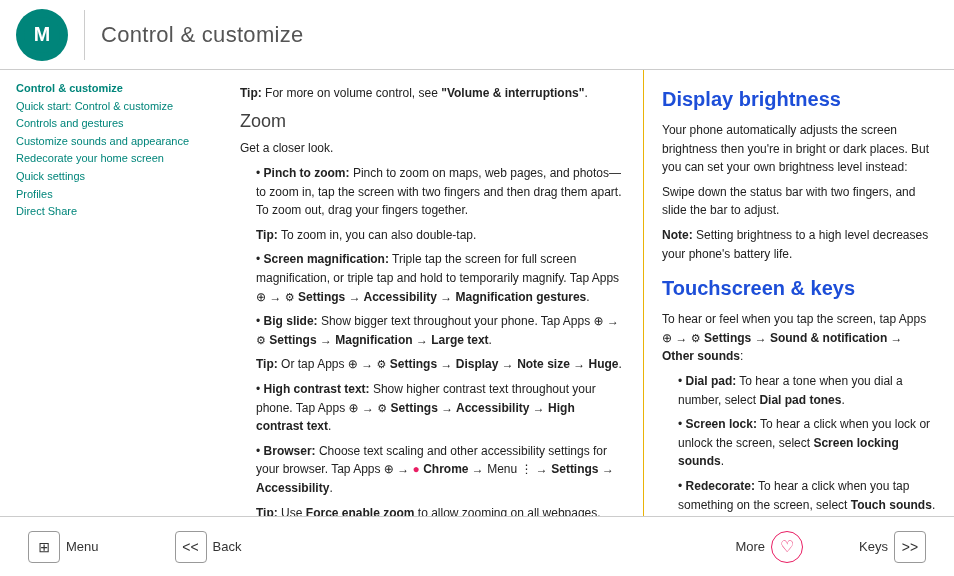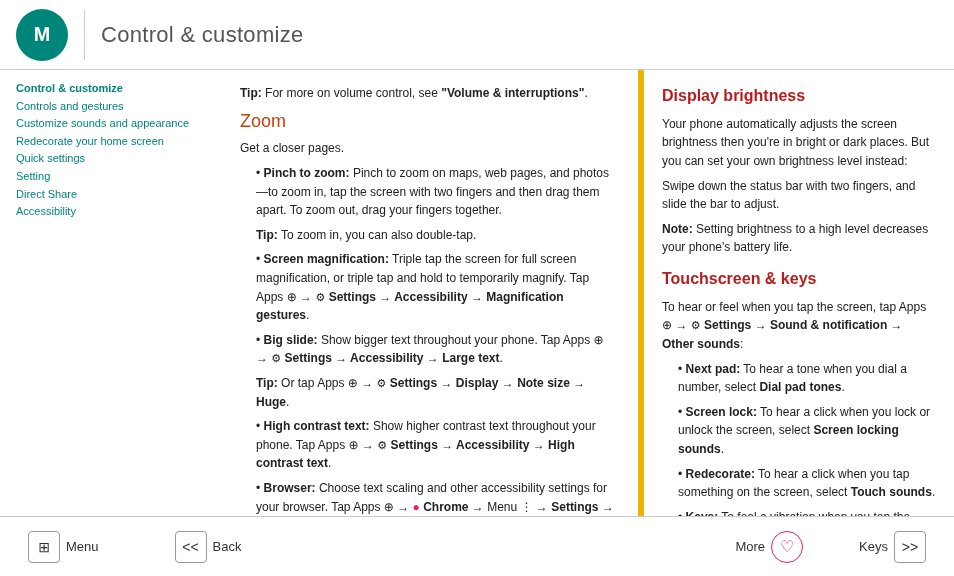--- a/index.html
+++ b/index.html
@@ -60,45 +60,45 @@
       display: block;
       color: #00857a;
       text-decoration: none;
       line-height: 1.6;
     }
     .sidebar a.bold { font-weight: bold; }
     .middle-column {
       flex: 1;
       padding: 14px 20px 10px 20px;
       overflow-y: auto;
-      border-right: 6px solid #eab308;
+      border-right: 1px solid #eab308;
       font-size: 12px;
       line-height: 1.55;
       color: #222;
     }
     .right-column {
       width: 310px;
       padding: 14px 18px 10px 18px;
       overflow-y: auto;
       font-size: 12px;
       line-height: 1.55;
       color: #222;
       flex-shrink: 0;
     }
     .section-heading {
-      font-size: 16px;
+      font-size: 20px;
       font-weight: bold;
-      color: #b91c1c;
+      color: #1d4ed8;
       margin-bottom: 6px;
       margin-top: 10px;
     }
     .section-heading:first-child { margin-top: 0; }
     p { margin-bottom: 6px; }
     .tip { margin-bottom: 5px; }
-    .zoom-title { font-size: 18px; font-weight: normal; color: #c2410c; margin-bottom: 4px; }
+    .zoom-title { font-size: 18px; font-weight: normal; color: #404040; margin-bottom: 4px; }
     .bullet-list { margin-left: 10px; margin-bottom: 6px; }
     .bullet-item { margin-bottom: 6px; padding-left: 6px; }
     .bullet-item::before { content: "• "; }
     b, strong { font-weight: bold; }
     .footer {
       display: flex;
       align-items: center;
       border-top: 1px solid #ccc;
       height: 60px;
       padding: 0 20px;
@@ -159,77 +159,80 @@
     </svg>
   </div>
   <div class="header-divider"></div>
   <div class="header-title">Control &amp; customize</div>
 </div>
 
 <div class="main-content">
 
   <div class="sidebar">
     <a class="bold" href="#">Control &amp; customize</a>
+    <a href="#">Quick start: Control &amp; customize</a>
     <a href="#">Controls and gestures</a>
     <a href="#">Customize sounds and appearance</a>
     <a href="#">Redecorate your home screen</a>
     <a href="#">Quick settings</a>
-    <a href="#">Setting</a>
+    <a href="#">Profiles</a>
     <a href="#">Direct Share</a>
-    <a href="#">Accessibility</a>
   </div>
 
   <div class="middle-column">
     <p class="tip">
       <strong>Tip:</strong> For more on volume control, see <strong>"Volume &amp; interruptions"</strong>.
     </p>
 
     <div class="zoom-title">Zoom</div>
-    <p>Get a closer pages.</p>
+    <p>Get a closer look.</p>
 
     <div class="bullet-list">
       <div class="bullet-item">
         <strong>Pinch to zoom:</strong> Pinch to zoom on maps, web pages, and photos—to zoom in, tap the screen with two fingers and then drag them apart. To zoom out, drag your fingers together.
       </div>
       <p style="margin-left:6px;margin-bottom:6px;">
         <strong>Tip:</strong> To zoom in, you can also double-tap.
       </p>
       <div class="bullet-item">
         <strong>Screen magnification:</strong> Triple tap the screen for full screen magnification, or triple tap and hold to temporarily magnify. Tap Apps ⊕ → <span class="gear-emoji">⚙</span> <strong>Settings → Accessibility → Magnification gestures</strong>.
       </div>
       <div class="bullet-item">
-        <strong>Big slide:</strong> Show bigger text throughout your phone. Tap Apps ⊕ → <span class="gear-emoji">⚙</span> <strong>Settings → Accessibility → Large text</strong>.
+        <strong>Big slide:</strong> Show bigger text throughout your phone. Tap Apps ⊕ → <span class="gear-emoji">⚙</span> <strong>Settings → Magnification → Large text</strong>.
       </div>
       <p style="margin-left:6px;margin-bottom:6px;">
         <strong>Tip:</strong> Or tap Apps ⊕ → <span class="gear-emoji">⚙</span> <strong>Settings → Display → Note size → Huge</strong>.
       </p>
       <div class="bullet-item">
         <strong>High contrast text:</strong> Show higher contrast text throughout your phone. Tap Apps ⊕ → <span class="gear-emoji">⚙</span> <strong>Settings → Accessibility → High contrast text</strong>.
       </div>
       <div class="bullet-item">
         <strong>Browser:</strong> Choose text scaling and other accessibility settings for your browser. Tap Apps ⊕ → <span style="color:#e91e63;">●</span> <strong>Chrome</strong> → Menu ⋮ → <strong>Settings → Accessibility</strong>.
       </div>
+      <p style="margin-left:6px;margin-bottom:6px;">
+        <strong>Tip:</strong> Use <strong>Force enable zoom</strong> to allow zooming on all webpages.
+      </p>
     </div>
   </div>
 
   <div class="right-column">
     <div class="section-heading">Display brightness</div>
     <p>Your phone automatically adjusts the screen brightness then you're in bright or dark places. But you can set your own brightness level instead:</p>
     <p>Swipe down the status bar with two fingers, and slide the bar to adjust.</p>
     <p>
       <span><strong>Note:</strong></span> Setting brightness to a high level decreases your phone's battery life.
     </p>
 
     <div class="section-heading">Touchscreen &amp; keys</div>
     <p>
       To hear or feel when you tap the screen, tap Apps ⊕ → <span class="gear-emoji">⚙</span> <strong>Settings → Sound &amp; notification → Other sounds</strong>:
     </p>
     <div class="bullet-list">
       <div class="bullet-item">
-        <strong>Next pad:</strong> To hear a tone when you dial a number, select <strong>Dial pad tones</strong>.
+        <strong>Dial pad:</strong> To hear a tone when you dial a number, select <strong>Dial pad tones</strong>.
       </div>
       <div class="bullet-item">
         <strong>Screen lock:</strong> To hear a click when you lock or unlock the screen, select <strong>Screen locking sounds</strong>.
       </div>
       <div class="bullet-item">
         <strong>Redecorate:</strong> To hear a click when you tap something on the screen, select <strong>Touch sounds</strong>.
       </div>
       <div class="bullet-item">
         <strong>Keys:</strong> To feel a vibration when you tap the keyboard, select .
       </div>

